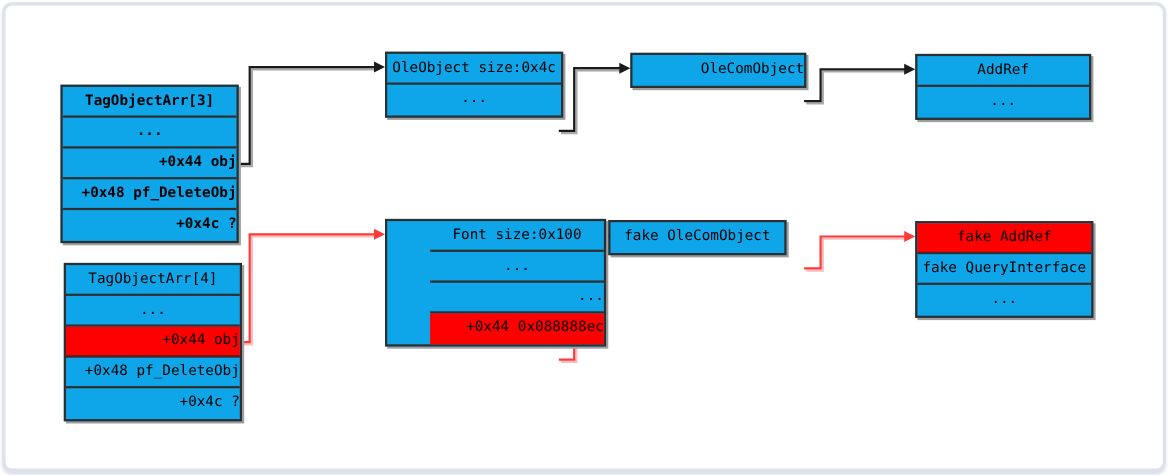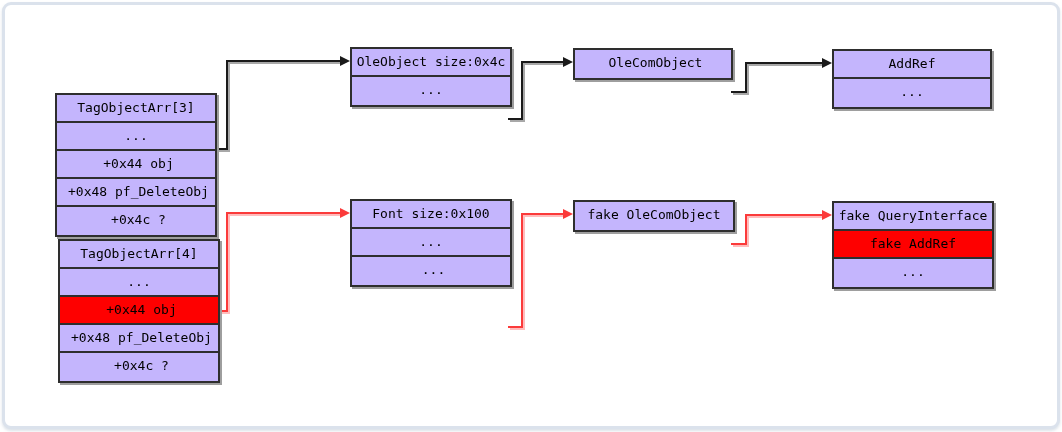--- a/index.html
+++ b/index.html
@@ -12,32 +12,32 @@
   }
   .frame{
     position:absolute;left:2px;top:2px;right:2px;bottom:3px;
     border:3px solid #dbe2ec;border-radius:9px;
     background:#ffffff;
     box-shadow:0 2px 3px rgba(175,188,205,0.45);
   }
   #wires{position:absolute;left:0;top:0;width:1062px;height:432px;pointer-events:none;z-index:1;}
   .sbox{
     position:absolute;z-index:2;
-    background:#c4b5fd;
+    background:#0ea5e9;
     border:2px solid #2e2e2e;
     box-shadow:2px 2px 0 #9e9e9e;
   }
   .row{
     height:28px;line-height:26px;box-sizing:border-box;
     border-bottom:2px solid #2e2e2e;
     white-space:nowrap;overflow:hidden;
   }
   .row:last-child{border-bottom:none;}
   .c{text-align:center;}
-  .l{text-align:center;padding-left:5px;}
+  .l{text-align:right;padding-left:5px;}
   .hl{background:var(--c-highlight,#fe0000);}
   .w158{width:158px;} .w156{width:156px;}
 </style>
 </head>
 <body>
 
 <div id="canvas">
   <div class="frame"></div>
 
   <svg id="wires" viewBox="0 0 1062 432" xmlns="http://www.w3.org/2000/svg" fill="none" stroke-width="2">
@@ -57,21 +57,21 @@
     <polygon points="832,63 822,58 822,68" style="fill:var(--c-lineBlack,#1a1a1a)" stroke="none"></polygon>
 
     <path d="M213,311 L227,311 L227,213 L341,213" style="stroke:var(--c-lineRed,#fb3a3a)"></path>
     <polygon points="350,213 340,208 340,218" style="fill:var(--c-lineRed,#fb3a3a)" stroke="none"></polygon>
     <path d="M508,327 L522,327 L522,214 L564,214" style="stroke:var(--c-lineRed,#fb3a3a)"></path>
     <polygon points="573,214 563,209 563,219" style="fill:var(--c-lineRed,#fb3a3a)" stroke="none"></polygon>
     <path d="M731,244 L746,244 L746,215 L823,215" style="stroke:var(--c-lineRed,#fb3a3a)"></path>
     <polygon points="832,215 822,210 822,220" style="fill:var(--c-lineRed,#fb3a3a)" stroke="none"></polygon>
   </svg>
 
-  <div class="sbox w158" style="left:55px;top:93px;">
+  <div class="sbox w158" style="left:55px;top:77px;font-weight:bold;">
     <div class="row c">TagObjectArr[3]</div>
     <div class="row c">...</div>
     <div class="row l">+0x44 obj</div>
     <div class="row l">+0x48 pf_DeleteObj</div>
     <div class="row l">+0x4c ?</div>
   </div>
 
   <div class="sbox w158" style="left:58px;top:239px;">
     <div class="row c">TagObjectArr[4]</div>
     <div class="row c">...</div>
@@ -87,28 +87,29 @@
 
   <div class="sbox w156" style="left:573px;top:48px;">
     <div class="row l">OleComObject</div>
   </div>
 
   <div class="sbox w156" style="left:832px;top:49px;">
     <div class="row c">AddRef</div>
     <div class="row c">...</div>
   </div>
 
-  <div class="sbox w158" style="left:350px;top:199px;">
+  <div class="sbox w158" style="left:350px;top:199px;padding-left:39px;">
     <div class="row c">Font size:0x100</div>
     <div class="row c">...</div>
     <div class="row l">...</div>
+    <div class="row l hl">+0x44 0x088888ec</div>
   </div>
 
-  <div class="sbox w158" style="left:573px;top:200px;">
+  <div class="sbox w158" style="left:553px;top:200px;">
     <div class="row c">fake OleComObject</div>
   </div>
 
   <div class="sbox w158" style="left:832px;top:201px;">
+    <div class="row c hl">fake AddRef</div>
     <div class="row c">fake QueryInterface</div>
-    <div class="row c hl">fake AddRef</div>
     <div class="row c">...</div>
   </div>
 </div>
 
 </body></html>

